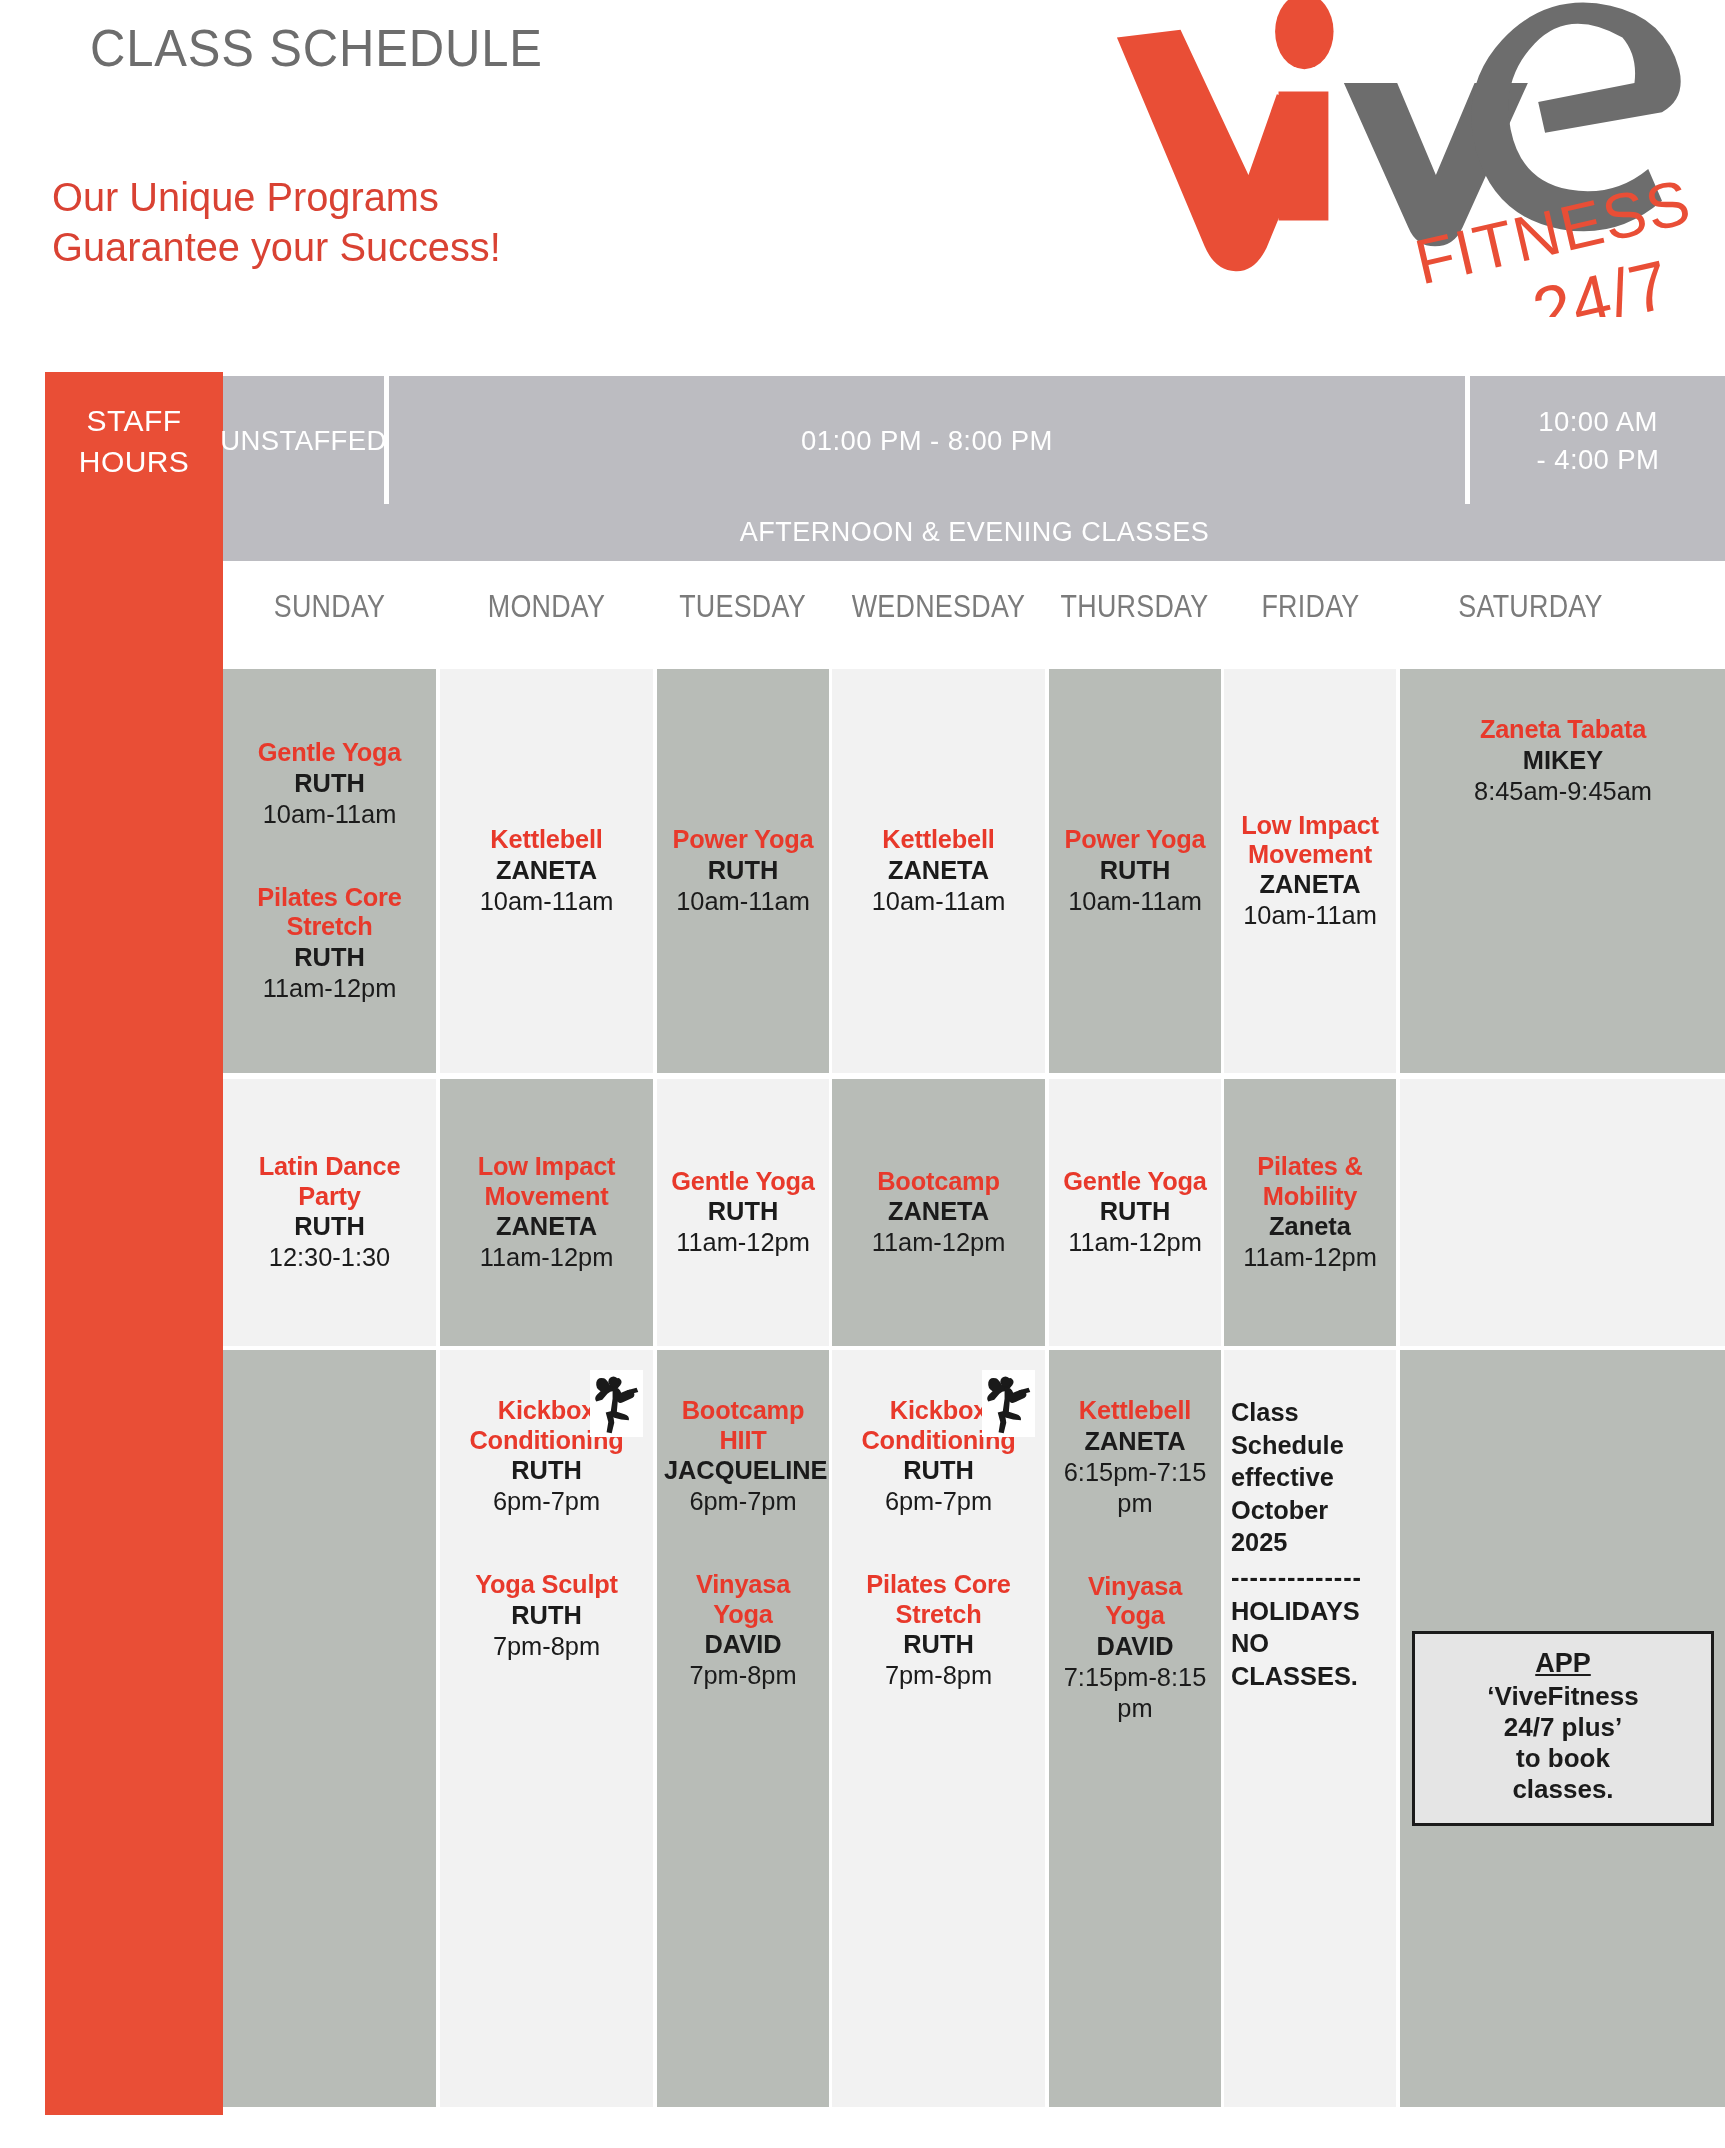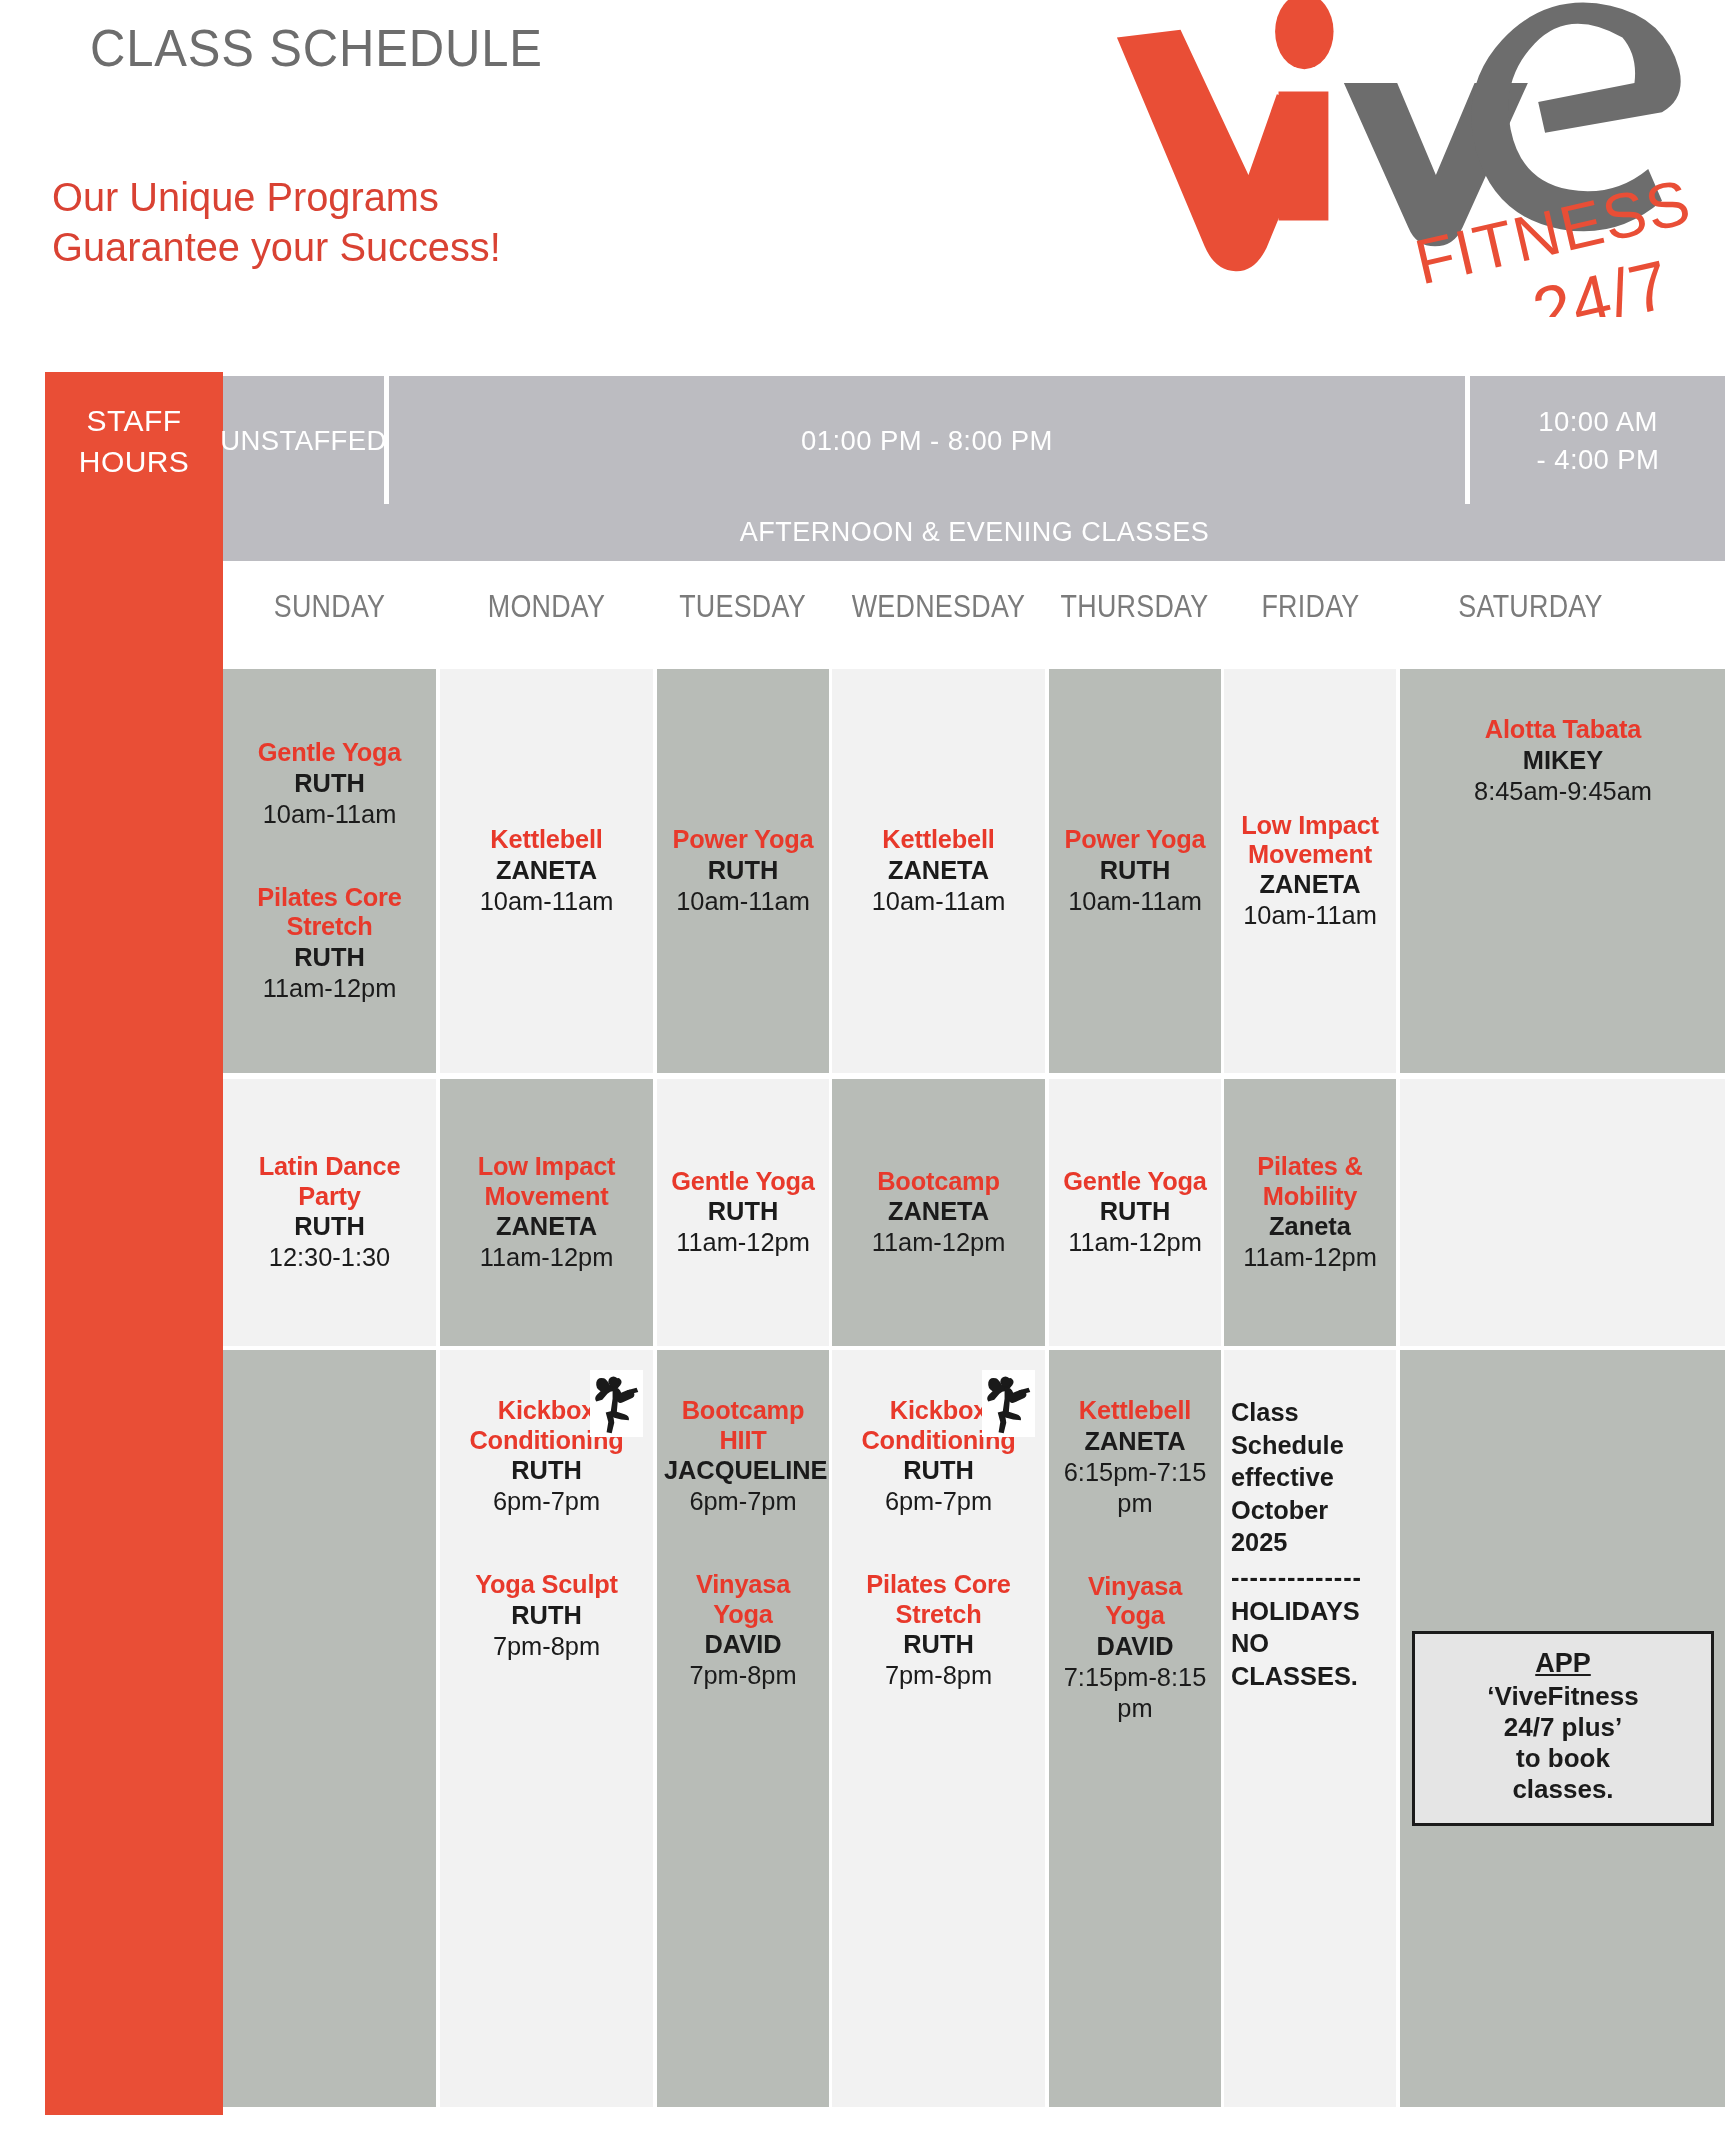--- a/index.html
+++ b/index.html
@@ -274,21 +274,21 @@
               </div>
               <div class="cls-inst">ZANETA</div>
               <div class="cls-time">10am-11am</div>
             </div>
           </div>
         </div>
         <div class="cell grey" style="left: 1177px; width: 326px; top: 0px; height: 404px;">
           <div class="cellinner top">
             <div class="cls">
               <div class="kick-wrap">
-                <div class="cls-name">Alotta Tabata</div>
+                <div class="cls-name">Zaneta Tabata</div>
               </div>
               <div class="cls-inst">MIKEY</div>
               <div class="cls-time">8:45am-9:45am</div>
             </div>
           </div>
         </div>
         <div class="cell light" style="left: 0px; width: 213px; top: 410px; height: 267px;">
           <div class="cellinner center">
             <div class="cls">
               <div class="kick-wrap">

